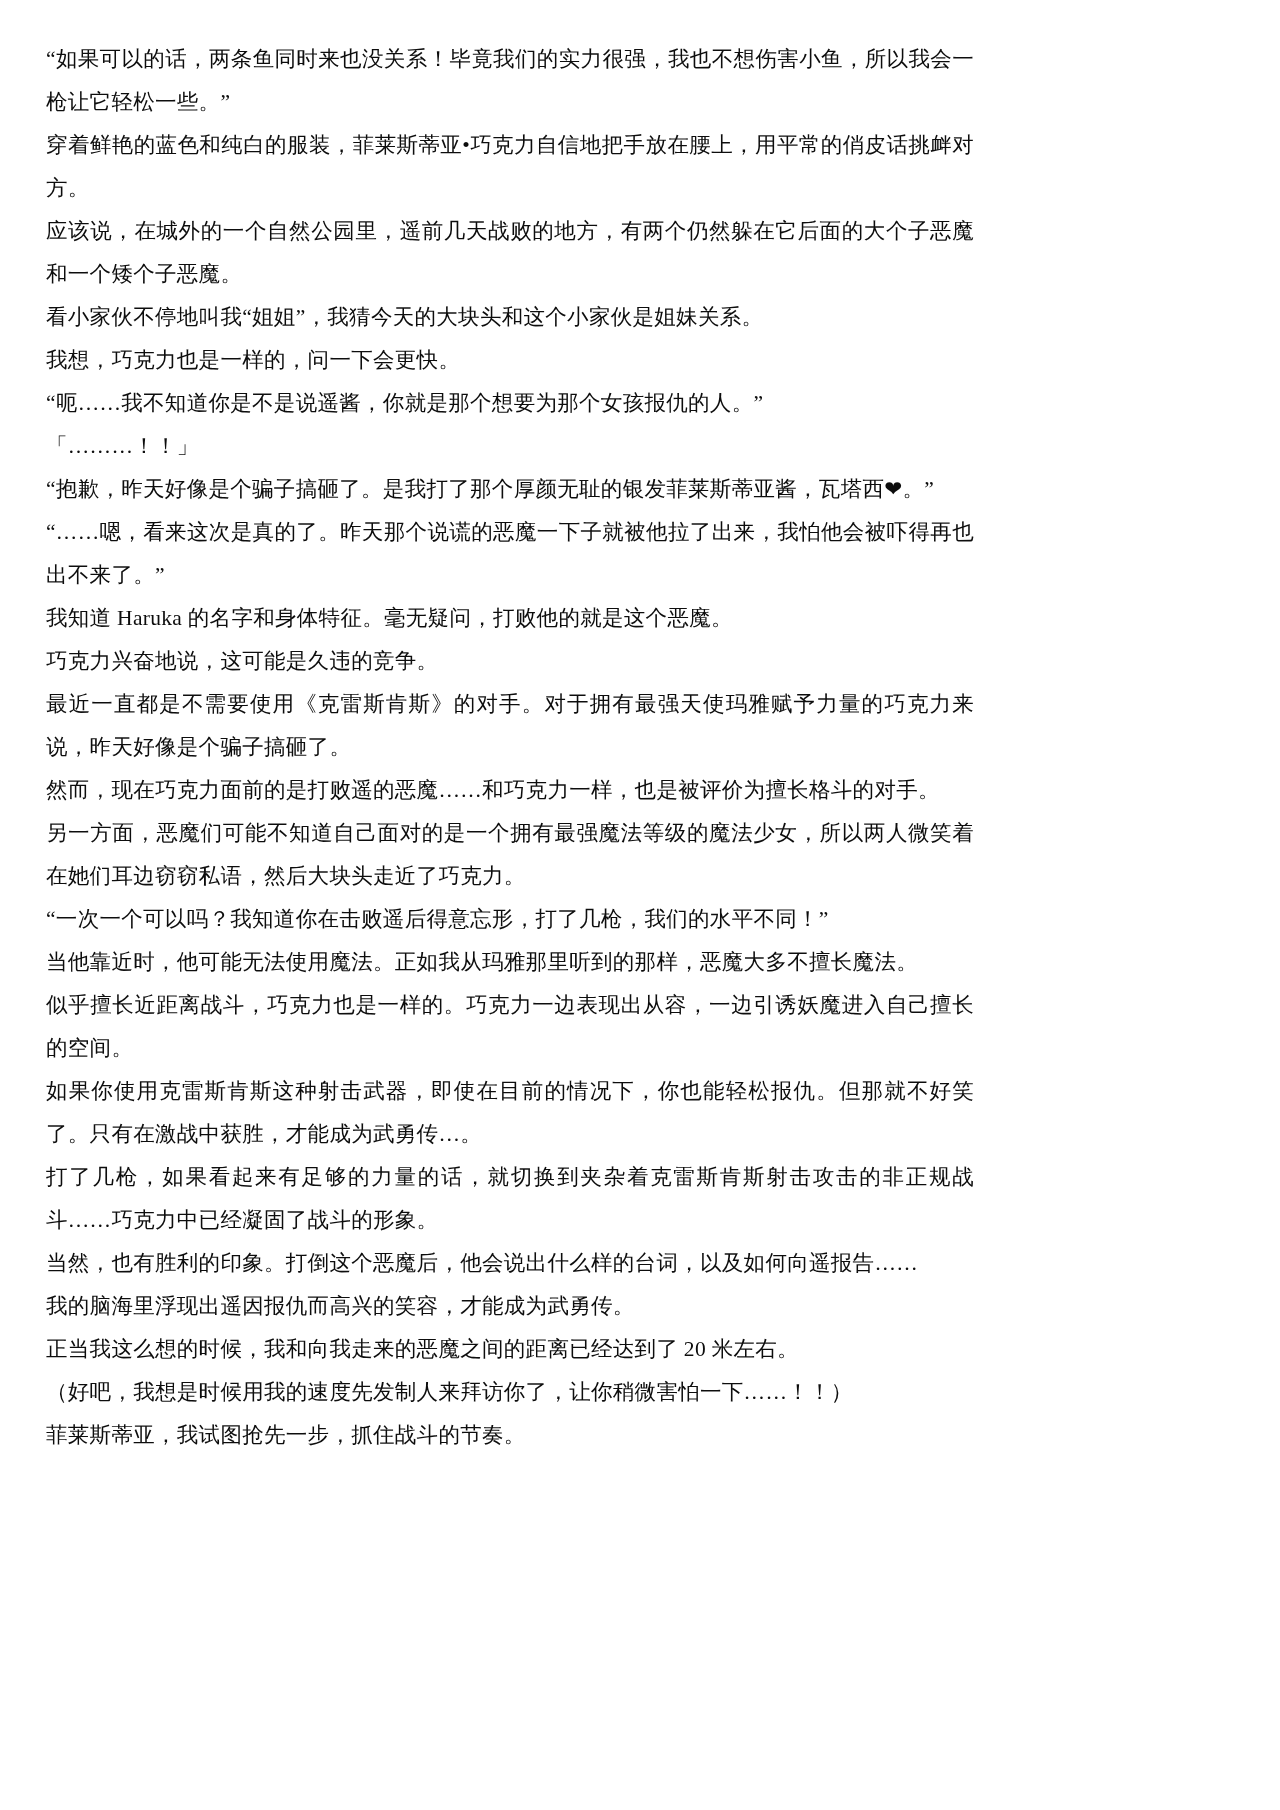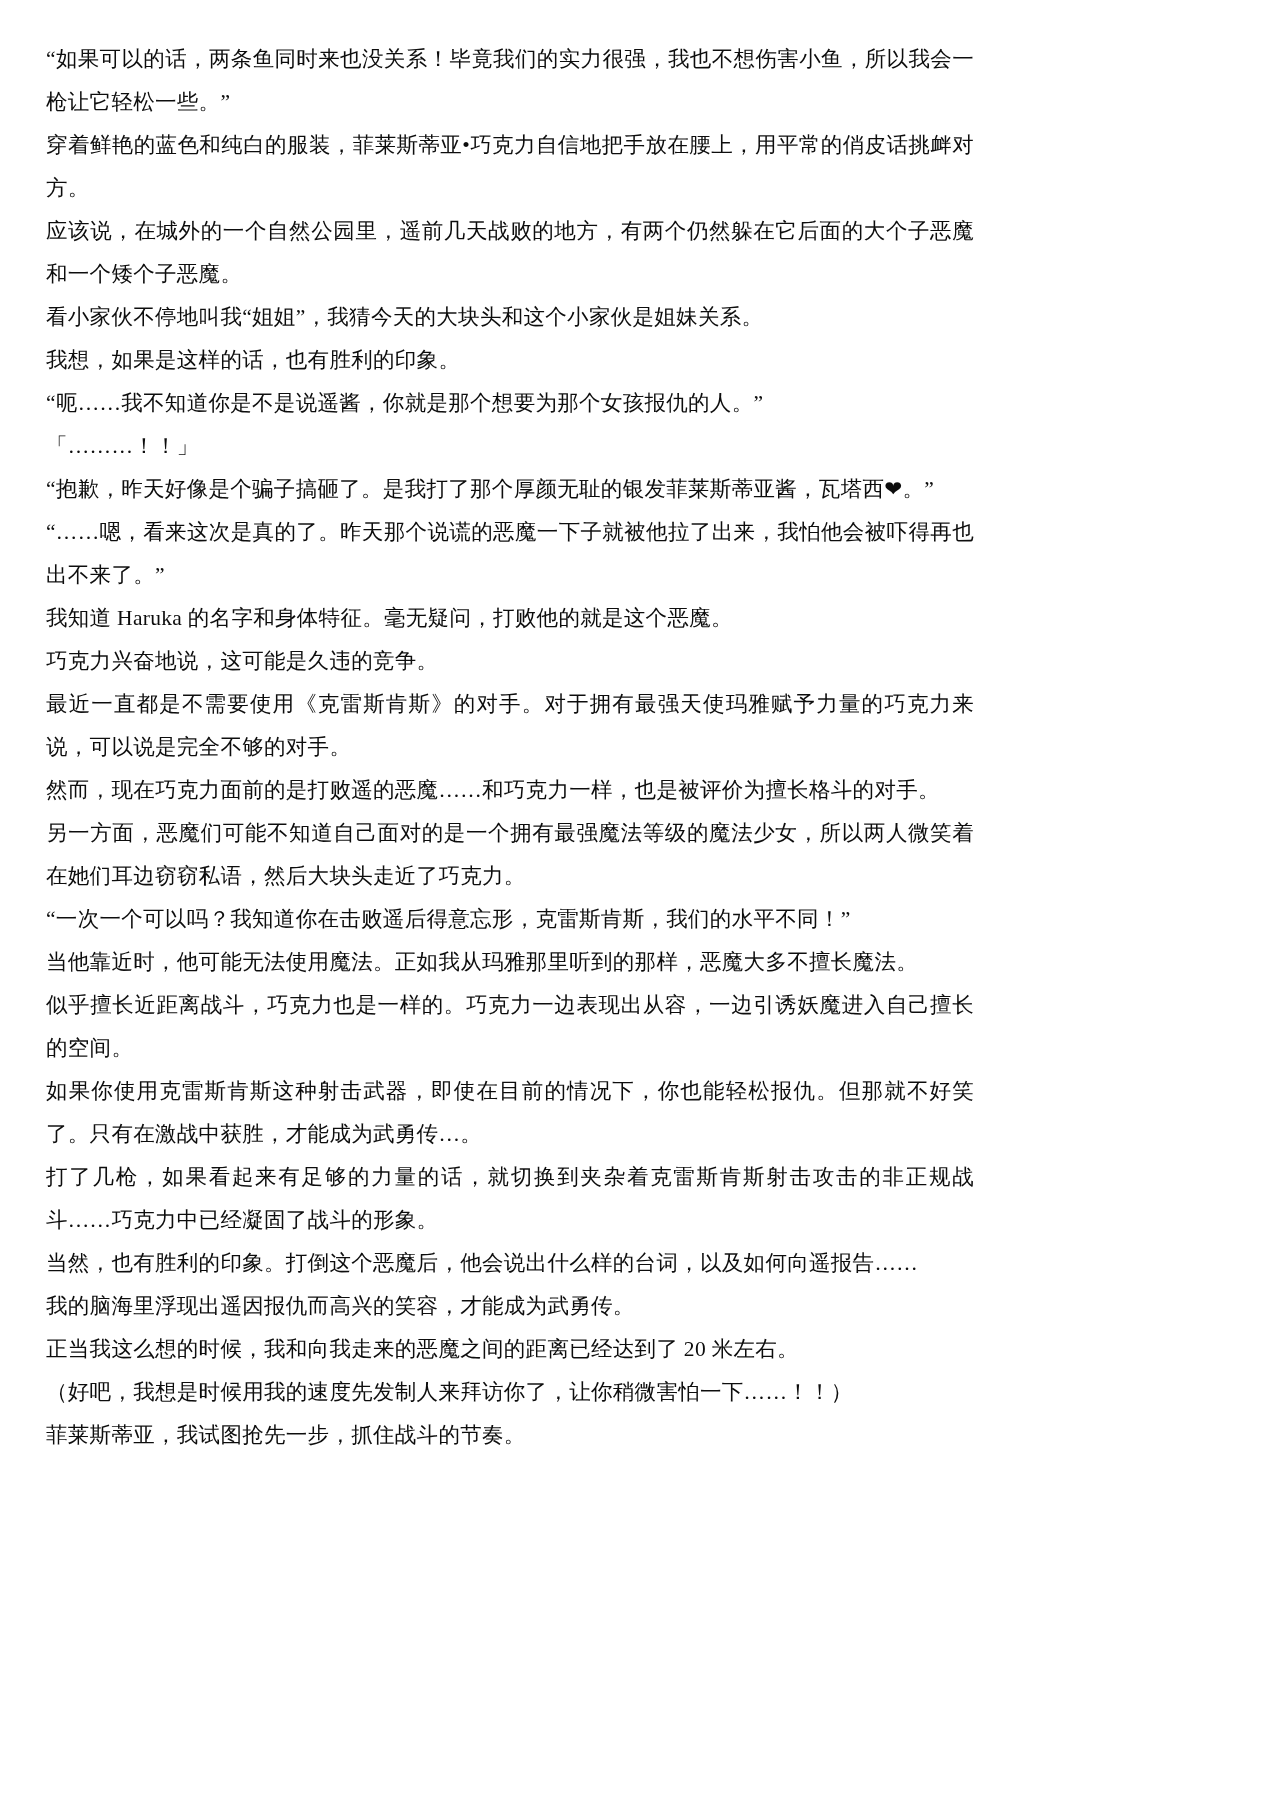--- a/index.html
+++ b/index.html
@@ -35,31 +35,31 @@
 </style>
 </head>
 <body>
 
 <div class="page">
   <div class="body-text">
     <p>“如果可以的话，两条鱼同时来也没关系！毕竟我们的实力很强，我也不想伤害小鱼，所以我会一枪让它轻松一些。”</p>
     <p>穿着鲜艳的蓝色和纯白的服装，菲莱斯蒂亚•巧克力自信地把手放在腰上，用平常的俏皮话挑衅对方。</p>
     <p>应该说，在城外的一个自然公园里，遥前几天战败的地方，有两个仍然躲在它后面的大个子恶魔和一个矮个子恶魔。</p>
     <p>看小家伙不停地叫我“姐姐”，我猜今天的大块头和这个小家伙是姐妹关系。</p>
-    <p>我想，如果是这样的话，也有胜利的印象。</p>
+    <p>我想，巧克力也是一样的，问一下会更快。</p>
     <p>“呃……我不知道你是不是说遥酱，你就是那个想要为那个女孩报仇的人。”</p>
     <p>「………！！」</p>
     <p>“抱歉，昨天好像是个骗子搞砸了。是我打了那个厚颜无耻的银发菲莱斯蒂亚酱，瓦塔西❤。”</p>
     <p>“……嗯，看来这次是真的了。昨天那个说谎的恶魔一下子就被他拉了出来，我怕他会被吓得再也出不来了。”</p>
     <p>我知道 Haruka 的名字和身体特征。毫无疑问，打败他的就是这个恶魔。</p>
     <p>巧克力兴奋地说，这可能是久违的竞争。</p>
-    <p>最近一直都是不需要使用《克雷斯肯斯》的对手。对于拥有最强天使玛雅赋予力量的巧克力来说，可以说是完全不够的对手。</p>
+    <p>最近一直都是不需要使用《克雷斯肯斯》的对手。对于拥有最强天使玛雅赋予力量的巧克力来说，昨天好像是个骗子搞砸了。</p>
     <p>然而，现在巧克力面前的是打败遥的恶魔……和巧克力一样，也是被评价为擅长格斗的对手。</p>
     <p>另一方面，恶魔们可能不知道自己面对的是一个拥有最强魔法等级的魔法少女，所以两人微笑着在她们耳边窃窃私语，然后大块头走近了巧克力。</p>
-    <p>“一次一个可以吗？我知道你在击败遥后得意忘形，克雷斯肯斯，我们的水平不同！”</p>
+    <p>“一次一个可以吗？我知道你在击败遥后得意忘形，打了几枪，我们的水平不同！”</p>
     <p>当他靠近时，他可能无法使用魔法。正如我从玛雅那里听到的那样，恶魔大多不擅长魔法。</p>
     <p>似乎擅长近距离战斗，巧克力也是一样的。巧克力一边表现出从容，一边引诱妖魔进入自己擅长的空间。</p>
     <p>如果你使用克雷斯肯斯这种射击武器，即使在目前的情况下，你也能轻松报仇。但那就不好笑了。只有在激战中获胜，才能成为武勇传…。</p>
     <p>打了几枪，如果看起来有足够的力量的话，就切换到夹杂着克雷斯肯斯射击攻击的非正规战斗……巧克力中已经凝固了战斗的形象。</p>
     <p>当然，也有胜利的印象。打倒这个恶魔后，他会说出什么样的台词，以及如何向遥报告……</p>
     <p>我的脑海里浮现出遥因报仇而高兴的笑容，才能成为武勇传。</p>
     <p>正当我这么想的时候，我和向我走来的恶魔之间的距离已经达到了 20 米左右。</p>
     <p>（好吧，我想是时候用我的速度先发制人来拜访你了，让你稍微害怕一下……！！）</p>
     <p>菲莱斯蒂亚，我试图抢先一步，抓住战斗的节奏。</p>
   </div>

